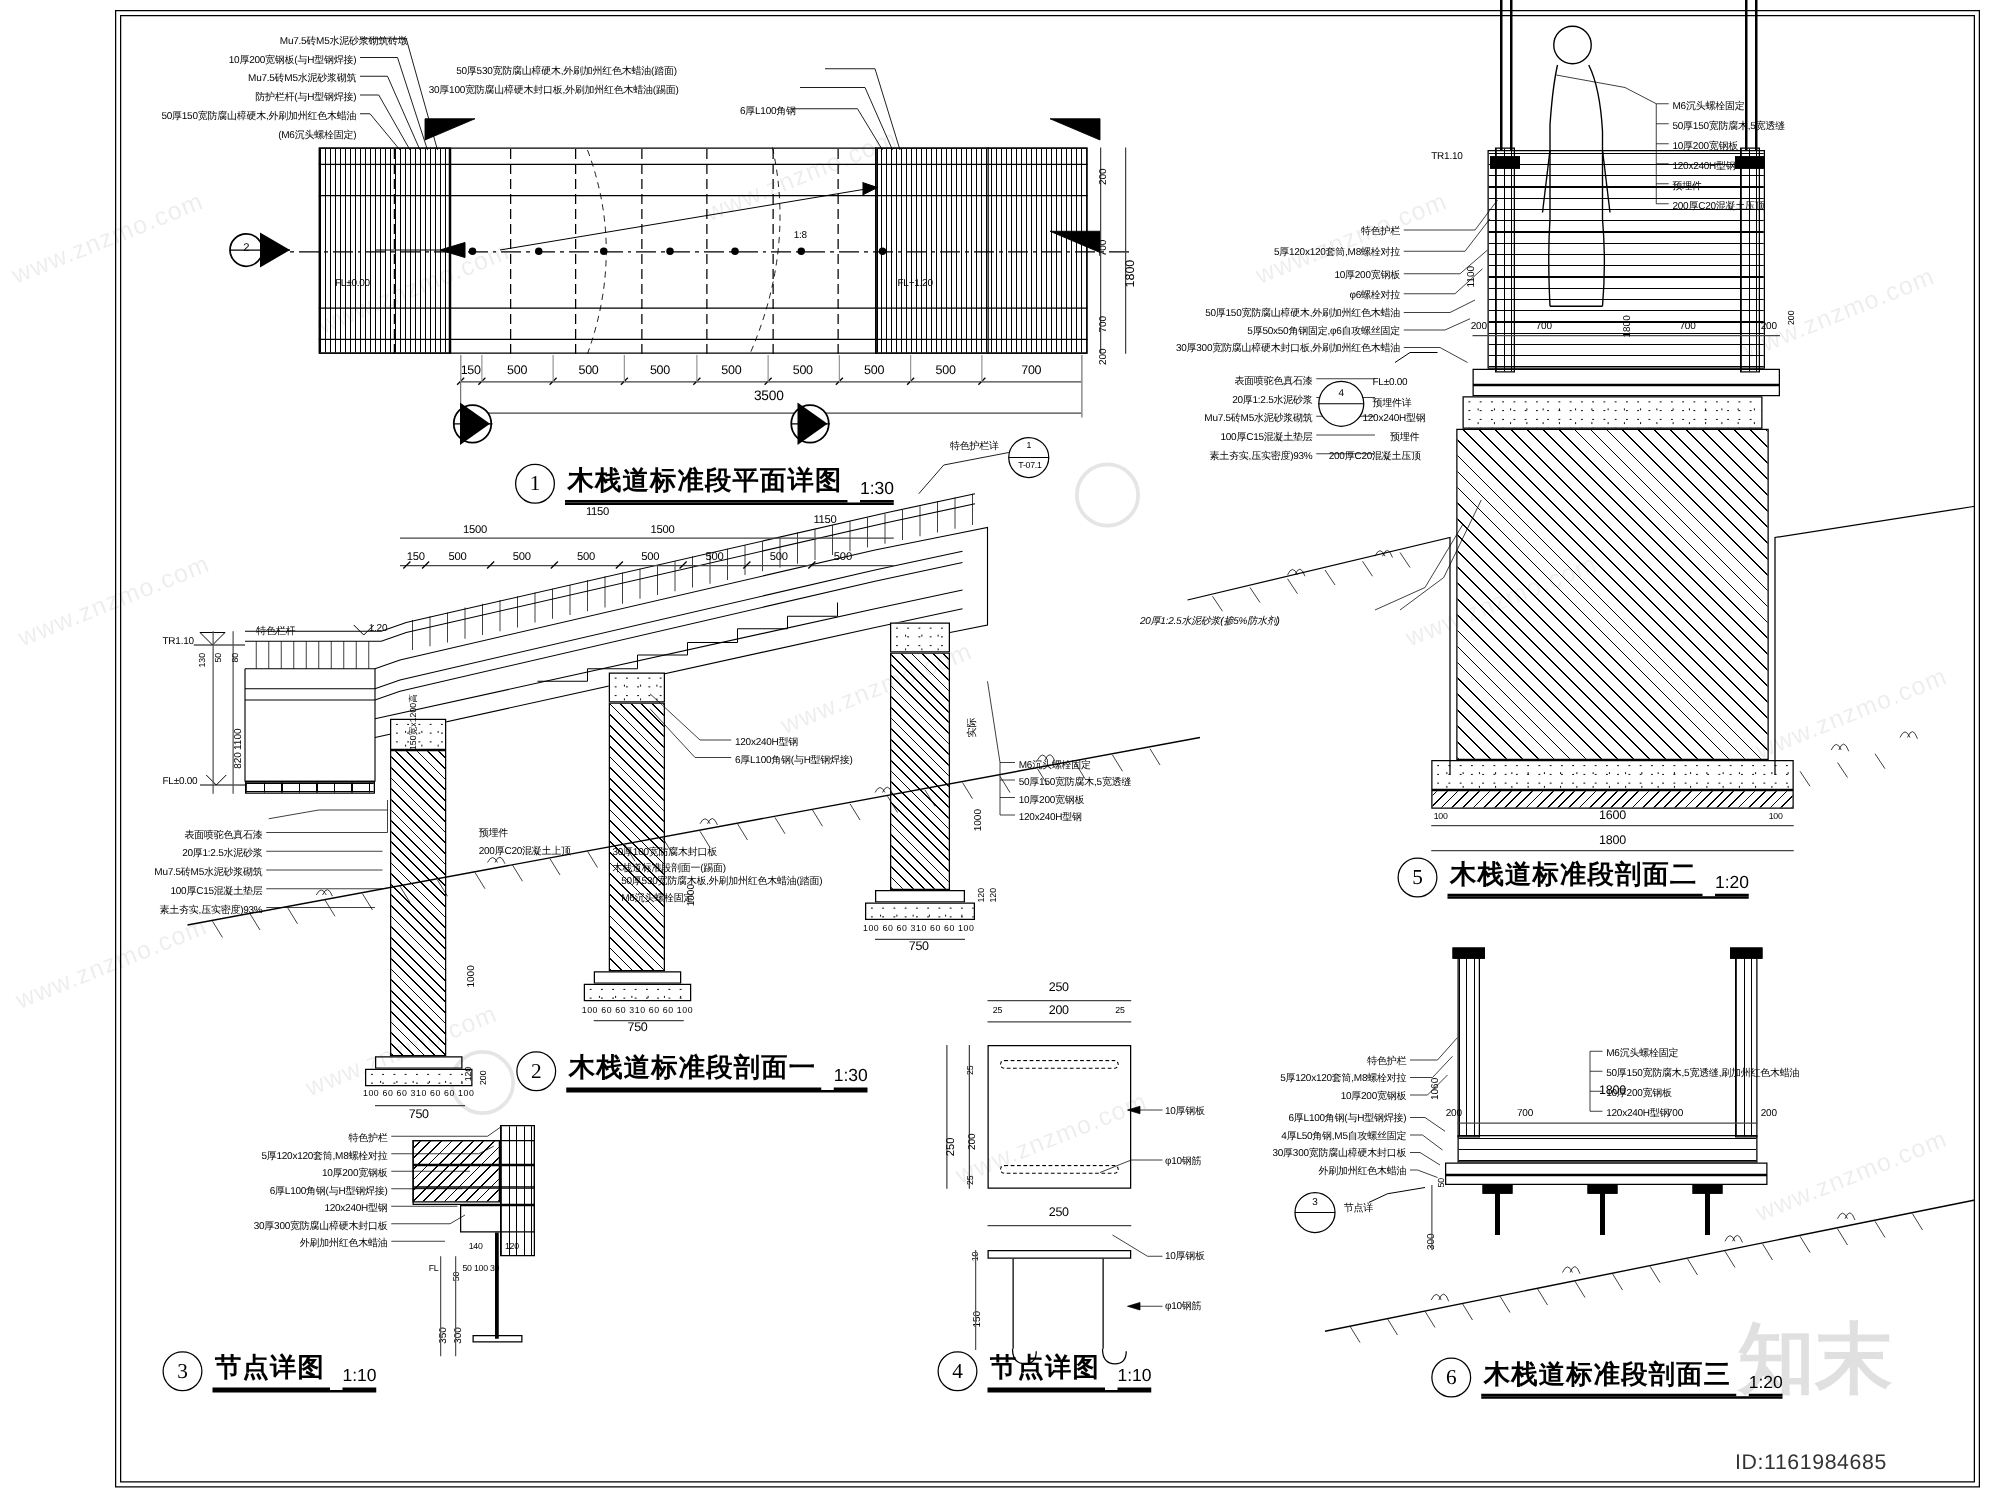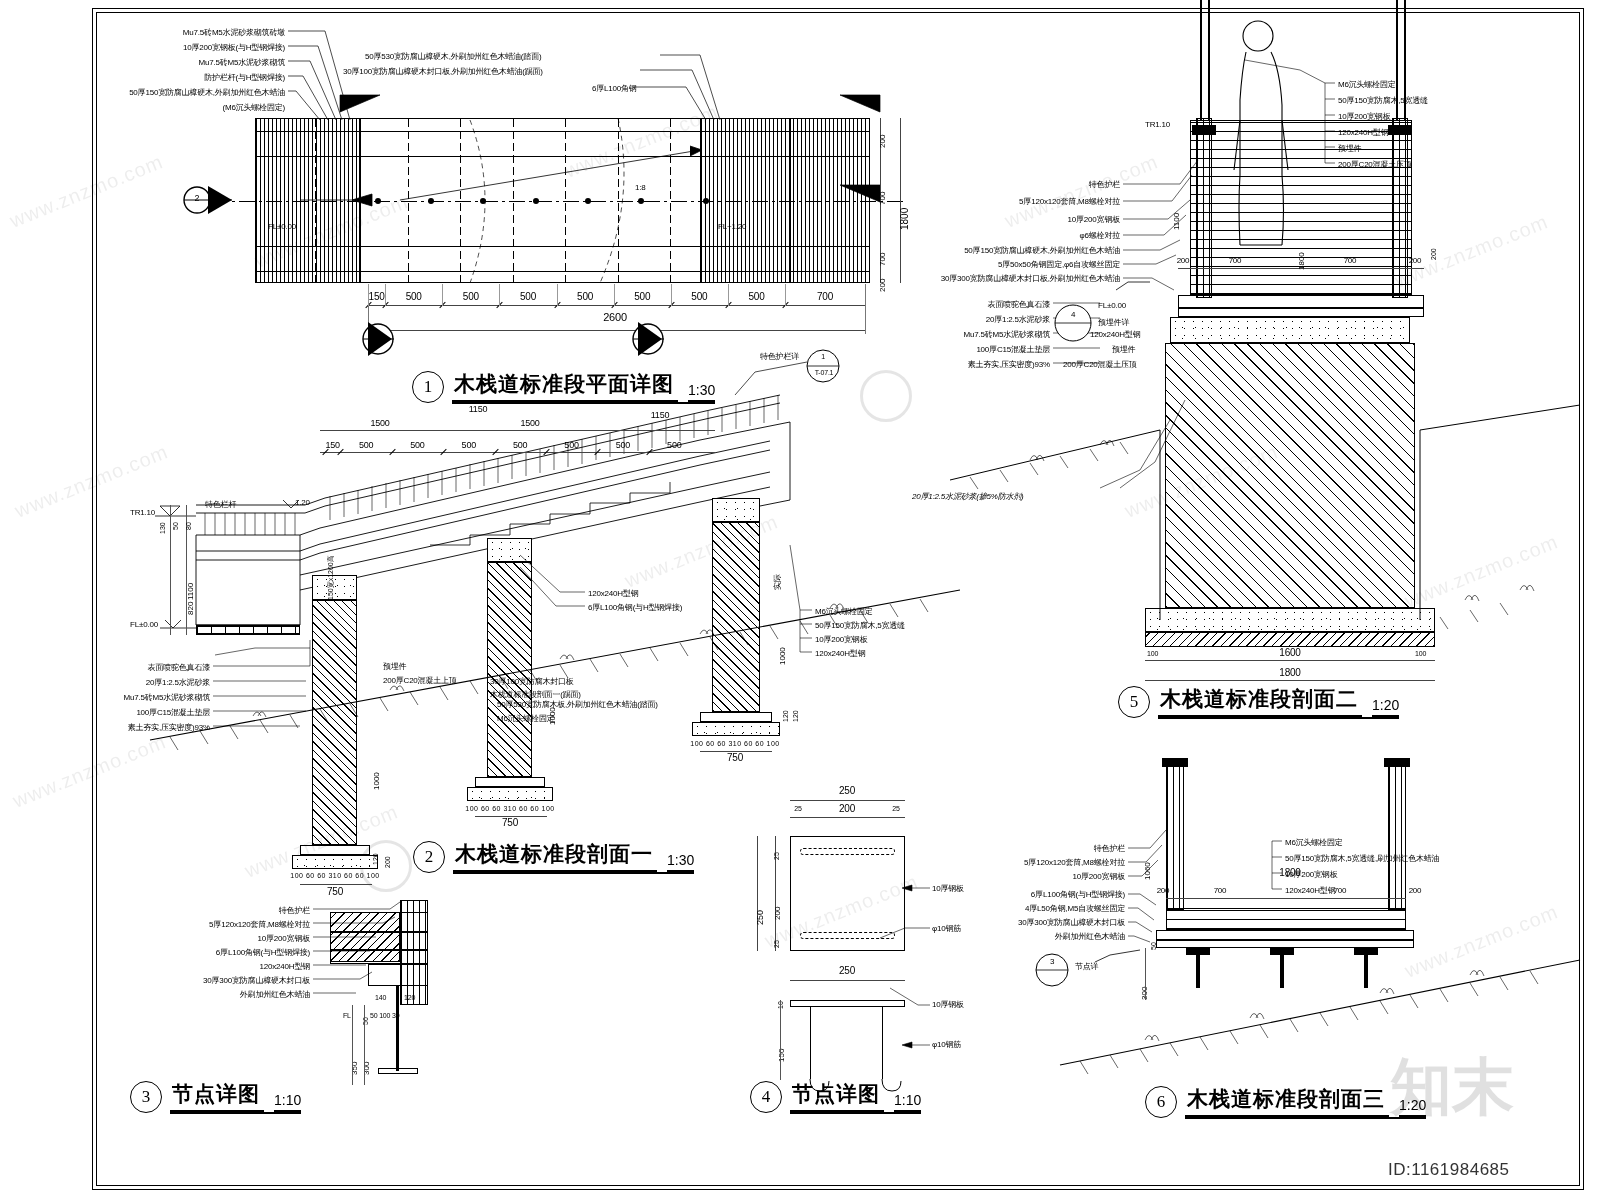--- a/index.html
+++ b/index.html
@@ -101,21 +101,21 @@
   <div class="ln vl" style="left:700px;top:118px;height:165px;"></div>
   <div class="ln vl" style="left:315px;top:118px;height:165px;background:repeating-linear-gradient(0deg,#000 0 8px,transparent 8px 12px);"></div>
   <div class="ln vl" style="left:408px;top:118px;height:165px;background:repeating-linear-gradient(0deg,#000 0 8px,transparent 8px 12px);"></div>
   <div class="ln vl" style="left:460px;top:118px;height:165px;background:repeating-linear-gradient(0deg,#000 0 8px,transparent 8px 12px);"></div>
   <div class="ln vl" style="left:513px;top:118px;height:165px;background:repeating-linear-gradient(0deg,#000 0 8px,transparent 8px 12px);"></div>
   <div class="ln vl" style="left:565px;top:118px;height:165px;background:repeating-linear-gradient(0deg,#000 0 8px,transparent 8px 12px);"></div>
   <div class="ln vl" style="left:618px;top:118px;height:165px;background:repeating-linear-gradient(0deg,#000 0 8px,transparent 8px 12px);"></div>
   <div class="ln vl" style="left:670px;top:118px;height:165px;background:repeating-linear-gradient(0deg,#000 0 8px,transparent 8px 12px);"></div>
   <div class="ln vl" style="left:790px;top:118px;height:165px;"></div>
 
-  <div class="t r s8" style="left:0px;top:28px;width:285px;">Mu7.5砖M5水泥砂浆砌筑砖墩</div>
+  <div class="t r s8" style="left:0px;top:28px;width:285px;padding-left:41px;">Mu7.5砖M5水泥砂浆砌筑砖墩</div>
   <div class="t r s8" style="left:0px;top:43px;width:285px;">10厚200宽钢板(与H型钢焊接)</div>
   <div class="t r s8" style="left:0px;top:58px;width:285px;">Mu7.5砖M5水泥砂浆砌筑</div>
   <div class="t r s8" style="left:0px;top:73px;width:285px;">防护栏杆(与H型钢焊接)</div>
   <div class="t r s8" style="left:0px;top:88px;width:285px;">50厚150宽防腐山樟硬木,外刷加州红色木蜡油</div>
   <div class="t r s8" style="left:0px;top:103px;width:285px;">(M6沉头螺栓固定)</div>
 
   <div class="t s8" style="left:365px;top:52px;">50厚530宽防腐山樟硬木,外刷加州红色木蜡油(踏面)</div>
   <div class="t s8" style="left:343px;top:67px;">30厚100宽防腐山樟硬木封口板,外刷加州红色木蜡油(踢面)</div>
   <div class="t s8" style="left:592px;top:84px;">6厚L100角钢</div>
 
@@ -183,21 +183,21 @@
       <div class="t c" style="left: 674.333px; top: 292px; width: 50px; font-size: 10px;">500</div>
       <div class="dimslash" style="left: 670.77px; top: 301px;"></div>
       <div class="ln vl" style="left: 670.77px; top: 284px; height: 22px; background: rgb(153, 153, 153);"></div>
       <div class="t c" style="left: 731.46px; top: 292px; width: 50px; font-size: 10px;">500</div>
       <div class="dimslash" style="left: 727.897px; top: 301px;"></div>
       <div class="ln vl" style="left: 727.897px; top: 284px; height: 22px; background: rgb(153, 153, 153);"></div>
       <div class="t c" style="left: 800.011px; top: 292px; width: 50px; font-size: 10px;">700</div>
       <div class="dimslash" style="left: 785.023px; top: 301px;"></div>
       <div class="ln vl" style="left: 785.023px; top: 284px; height: 22px; background: rgb(153, 153, 153);"></div>
     </div>
-  <div class="t c" style="left:560px;top:312px;width:110px;font-size:11px;">2600</div>
+  <div class="t c" style="left:560px;top:312px;width:110px;font-size:11px;">3500</div>
 
   <div class="ln vl" style="left:880px;top:118px;height:165px;background:#444;"></div>
   <div class="ln vl" style="left:900px;top:118px;height:165px;background:#444;"></div>
   <div class="vt" style="left:878px;top:148px;">200</div>
   <div class="vt" style="left:878px;top:205px;">700</div>
   <div class="vt" style="left:878px;top:266px;">700</div>
   <div class="vt" style="left:878px;top:292px;">200</div>
   <div class="vt" style="left:899px;top:230px;font-size:10px;">1800</div>
 
   <svg class="ov">

